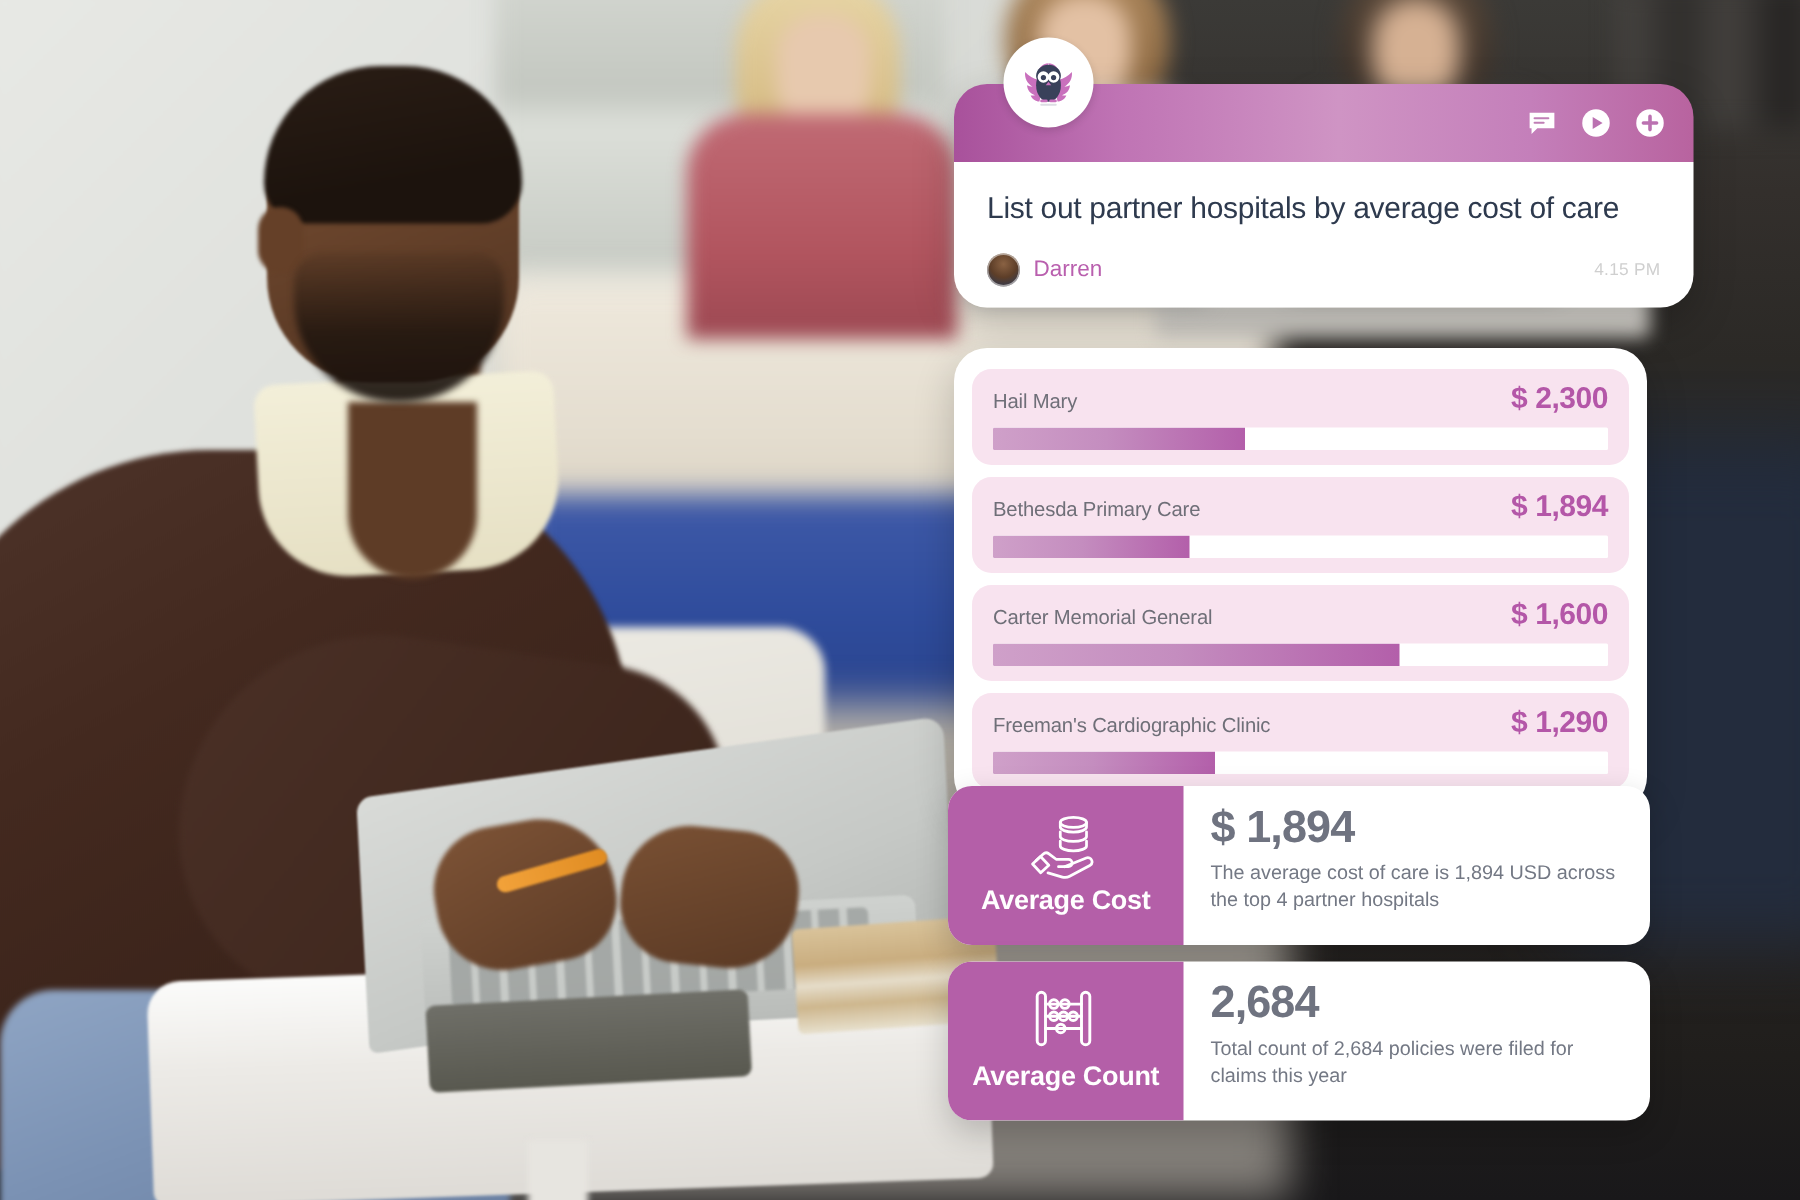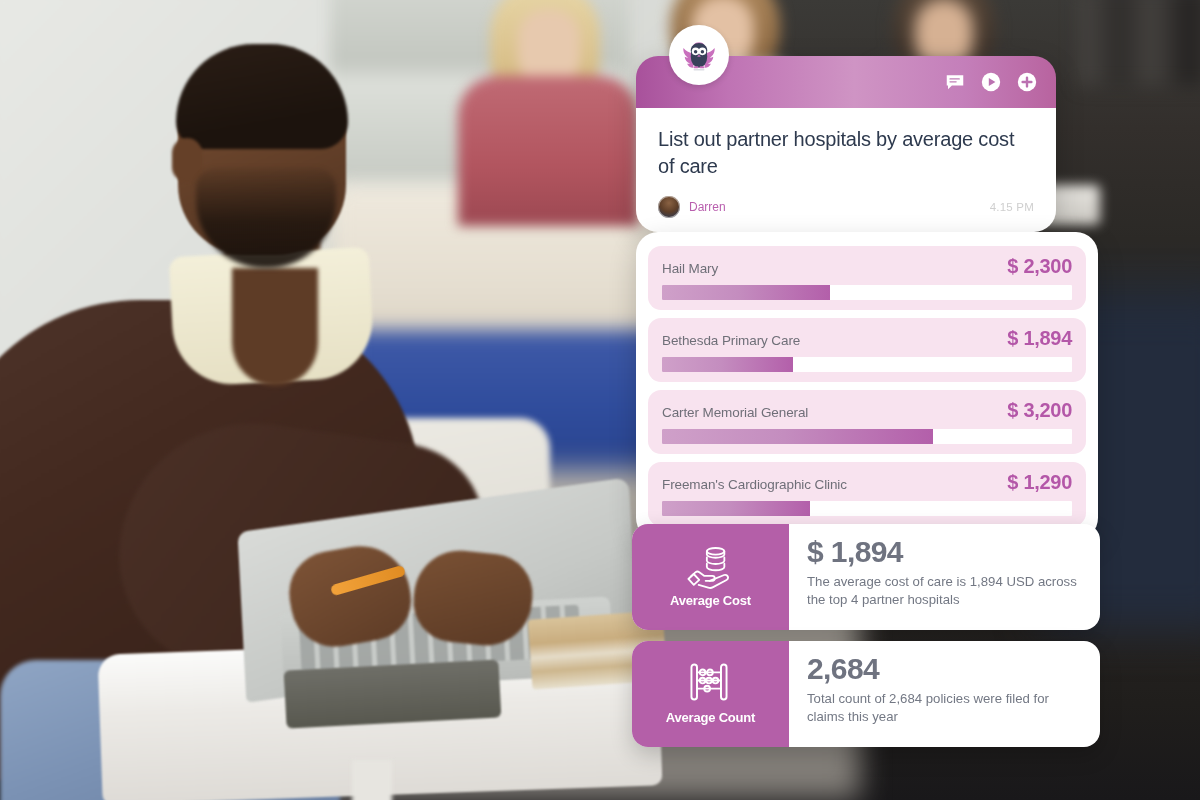--- a/index.html
+++ b/index.html
@@ -265,21 +265,21 @@
     position:absolute; left:530px; top:615px; width:135px; height:70px;
     background: linear-gradient(180deg,#d9c39a 0%, #c9ad7f 35%, #e5dcc9 55%, #cdb68d 75%, #e7e0cd 100%);
     border-radius: 4px; transform: rotate(-4deg); filter: blur(1.2px);
   }
 
   
   .ui { position:absolute; inset:0; }
 
   
   .q-card {
-    position:absolute; left:636px; top:56px; width:420px;
+    position:absolute; left:636px; top:56px; width:493px;
     border-radius: 22px;
     box-shadow: 0 10px 28px rgba(0,0,0,.22);
     overflow: visible;
   }
   .q-header {
     height: 52px;
     border-radius: 22px 22px 0 0;
     background: linear-gradient(90deg,#a8519b 0%, #bf73b4 22%, #cf94c4 52%, #c47fba 78%, #b8639f 100%);
     display:flex; align-items:center; justify-content:flex-end;
     padding-right: 18px; gap: 14px;
@@ -304,21 +304,21 @@
   }
   .q-meta {
     margin-top: 16px; display:flex; align-items:center; gap:9px;
   }
   .q-avatar {
     width: 22px; height: 22px; border-radius: 50%;
     background: radial-gradient(circle at 50% 32%, #8a6243 0%, #5d3e28 48%, #403b42 72%, #6e6d70 100%);
     box-shadow: inset 0 0 0 1px rgba(255,255,255,.5);
     flex:none;
   }
-  .q-user { font-size: 12px; color:#b95fae; }
+  .q-user { font-size: 15px; color:#b95fae; }
   .q-time { margin-left:auto; font-size: 11.5px; color:#cfcfcf; letter-spacing:.2px; }
 
   
   .list-card {
     position:absolute; left:636px; top:232px; width:462px;
     background:#ffffff; border-radius: 22px;
     padding: 14px 12px 14px 12px;
     box-shadow: 0 10px 28px rgba(0,0,0,.20);
   }
   .hrow {
@@ -353,21 +353,21 @@
   #stat-avg { top: 524px; }
   #stat-pol { top: 641px; }
   .stat-left {
     width: 157px; flex:none;
     background:#b45fa8;
     display:flex; flex-direction:column; align-items:center; justify-content:center;
     gap: 4px; padding-bottom: 4px;
   }
   .stat-icon { width: 52px; height: 46px; display:block; }
   .stat-left-label {
-    color:#ffffff; font-size: 13px; font-weight:700; letter-spacing:-.2px;
+    color:#ffffff; font-size: 18px; font-weight:700; letter-spacing:-.2px;
   }
   .stat-right { flex:1; padding: 12px 16px 10px 18px; display:flex; flex-direction:column; }
   .stat-value {
     font-size: 30px; font-weight:700; color:#6f7380; letter-spacing:-.6px; line-height:1.05;
   }
   .stat-desc {
     margin-top: 5px; font-size: 13.2px; line-height:1.38; color:#737884;
   }
 </style>
 </head>
@@ -501,21 +501,21 @@
           <span class="hval">$ 1,894</span>
         </div>
         <div class="htrack">
           <div class="hfill" style="width: 32%;"></div>
         </div>
       </div>
 
       <div class="hrow">
         <div class="hrow-top">
           <span class="hname">Carter Memorial General</span>
-          <span class="hval">$ 3,200</span>
+          <span class="hval">$ 1,600</span>
         </div>
         <div class="htrack">
           <div class="hfill" style="width: 66%;"></div>
         </div>
       </div>
 
       <div class="hrow">
         <div class="hrow-top">
           <span class="hname">Freeman's Cardiographic Clinic</span>
           <span class="hval">$ 1,290</span>

